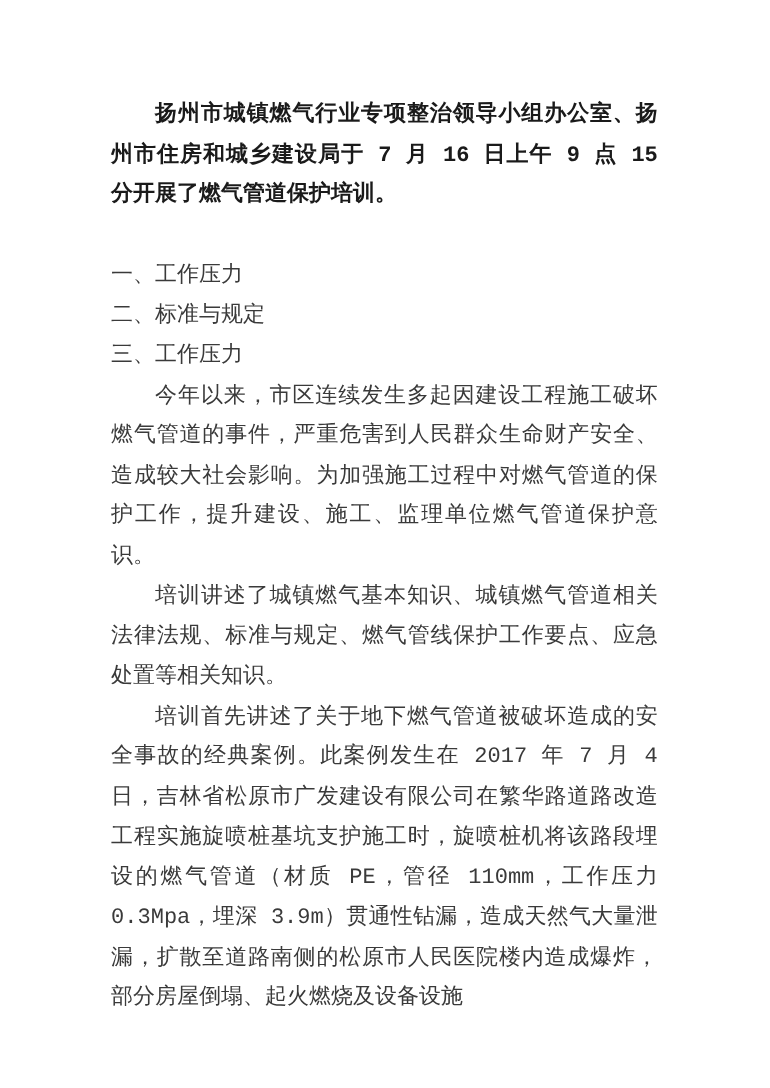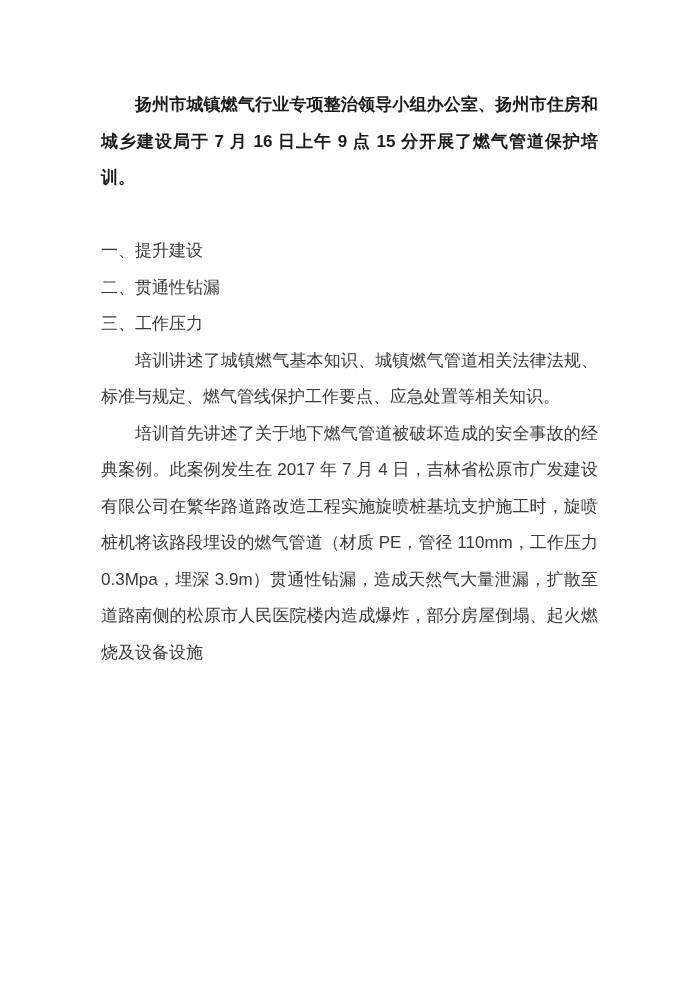--- a/index.html
+++ b/index.html
@@ -12,22 +12,22 @@
     width: 700px;
     height: 989px;
     background: #ffffff;
     overflow: hidden;
   }
   .content {
     position: absolute;
     left: 101px;
     top: 87px;
     width: 497px;
-    font-family: Liberation Sans, sans-serif;
-    font-size: 17px;
+    font-family: Liberation Mono, monospace;
+    font-size: 20px;
     line-height: 36.5px;
     color: #3a3a3a;
     text-align: justify;
     text-justify: inter-ideograph;
   }
   .content p {
     margin: 0;
     padding: 0;
   }
   .para {
@@ -47,22 +47,23 @@
 </style>
 </head>
 <body>
 
 <div class="page">
   <div class="content">
     <p class="para emphasis">扬州市城镇燃气行业专项整治领导小组办公室、扬州市住房和城乡建设局于 7 月 16 日上午 9 点 15 分开展了燃气管道保护培训。</p>
 
     <div class="blank-line"></div>
 
-    <p class="heading">一、提升建设</p>
+    <p class="heading">一、工作压力</p>
 
-    <p class="heading">二、贯通性钻漏</p>
+    <p class="heading">二、标准与规定</p>
 
     <p class="heading">三、工作压力</p>
+    <p class="para">今年以来，市区连续发生多起因建设工程施工破坏燃气管道的事件，严重危害到人民群众生命财产安全、造成较大社会影响。为加强施工过程中对燃气管道的保护工作，提升建设、施工、监理单位燃气管道保护意识。</p>
 
     <p class="para">培训讲述了城镇燃气基本知识、城镇燃气管道相关法律法规、标准与规定、燃气管线保护工作要点、应急处置等相关知识。</p>
     <p class="para">培训首先讲述了关于地下燃气管道被破坏造成的安全事故的经典案例。此案例发生在 2017 年 7 月 4 日，吉林省松原市广发建设有限公司在繁华路道路改造工程实施旋喷桩基坑支护施工时，旋喷桩机将该路段埋设的燃气管道（材质 PE，管径 110mm，工作压力 0.3Mpa，埋深 3.9m）贯通性钻漏，造成天然气大量泄漏，扩散至道路南侧的松原市人民医院楼内造成爆炸，部分房屋倒塌、起火燃烧及设备设施</p>
   </div>
 </div>
 
 </body></html>

